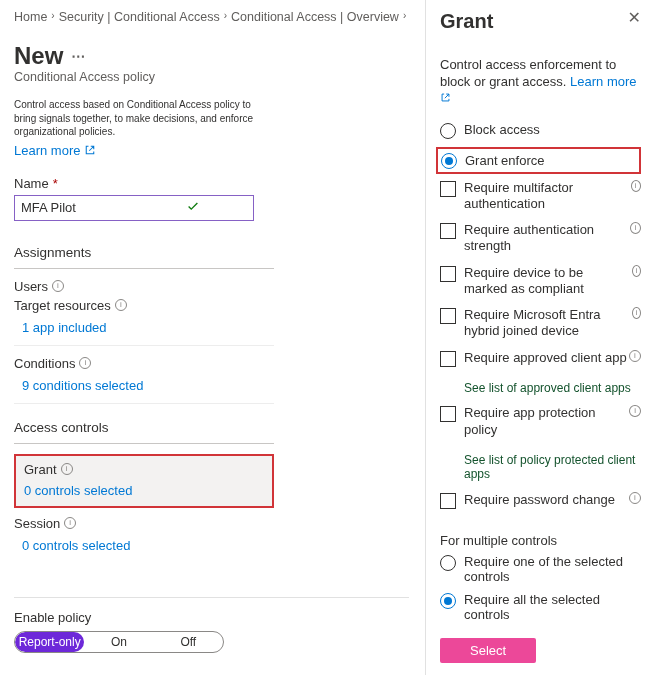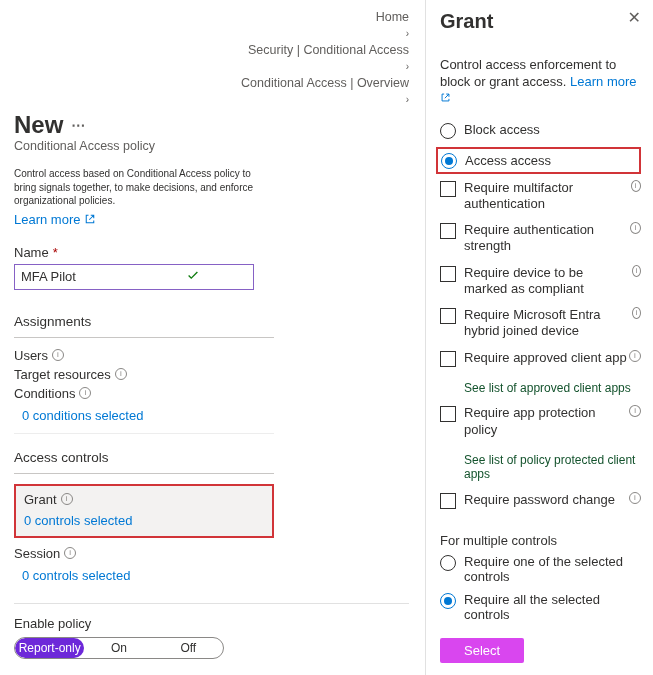--- a/index.html
+++ b/index.html
@@ -23,26 +23,25 @@
     width: 228px;
     border-left: 1px solid #e1e1e1;
     padding: 10px 12px 10px 14px;
     display: flex;
     flex-direction: column;
     position: relative;
   }
   .breadcrumb {
     font-size: 12.5px;
     color: #605e5c;
-    margin-bottom: 6px;
-    display: flex;
-    align-items: flex-end;
+    margin-bottom: 18px;
+    display: flex;
+    align-items: flex-start;
     flex-wrap: wrap;
     gap: 4px;
-    flex-direction: column;
   }
   .breadcrumb .bc-item { color: #605e5c; cursor: pointer; }
   .breadcrumb .chev { color: #605e5c; font-size: 10px; }
   h1.page-title {
     font-size: 24px;
     font-weight: 600;
     color: #323130;
     margin-bottom: 0;
     display: flex;
     align-items: center;
@@ -154,25 +153,25 @@
     display: flex; align-items: center; justify-content: center;
     cursor: pointer;
     color: #323130;
   }
   .pill-opt.active {
     background: #6d28d9;
     color: #fff;
     border-radius: 11px;
   }
   .btn-primary {
-    background: #d946ef;
+    background: #ec4899;
     color: #fff;
     border: none;
     font-size: 13px;
-    padding: 5px 24px;
+    padding: 5px 30px;
     border-radius: 2px;
     cursor: pointer;
     width: fit-content;
   }
   .bottom-bar {
     border-top: 1px solid #e1e1e1;
     padding-top: 12px;
     max-width: 400px;
   }
   
@@ -276,26 +275,27 @@
 
   <div class="item-row">
     <span>Users</span>
     <span class="info-icon">i</span>
   </div>
 
   <div class="item-row">
     <span>Target resources</span>
     <span class="info-icon">i</span>
   </div>
+  <div class="item-link">1 app included</div>
 
   <div class="item-row">
     <span>Conditions</span>
     <span class="info-icon">i</span>
   </div>
-  <div class="item-link">0 conditions selected</div>
+  <div class="item-link">9 conditions selected</div>
 
   <div class="section-header">Access controls</div>
 
   <div class="grant-block">
     <div class="item-row">
       <span>Grant</span>
       <span class="info-icon">i</span>
     </div>
     <div class="item-link">0 controls selected</div>
   </div>
@@ -335,21 +335,21 @@
     </span>
   </div>
 
   <div class="radio-group">
     <div class="radio-row">
       <span class="radio"></span>
       <span>Block access</span>
     </div>
     <div class="radio-highlight">
       <span class="radio checked"></span>
-      <span>Access access</span>
+      <span>Grant enforce</span>
     </div>
   </div>
 
   <div class="check-group">
     <div class="check-row">
       <span class="checkbox"></span>
       <div class="check-body">
         <div class="check-label-row">
           <span class="check-label">Require multifactor authentication</span>
           <span class="info-icon">i</span>

